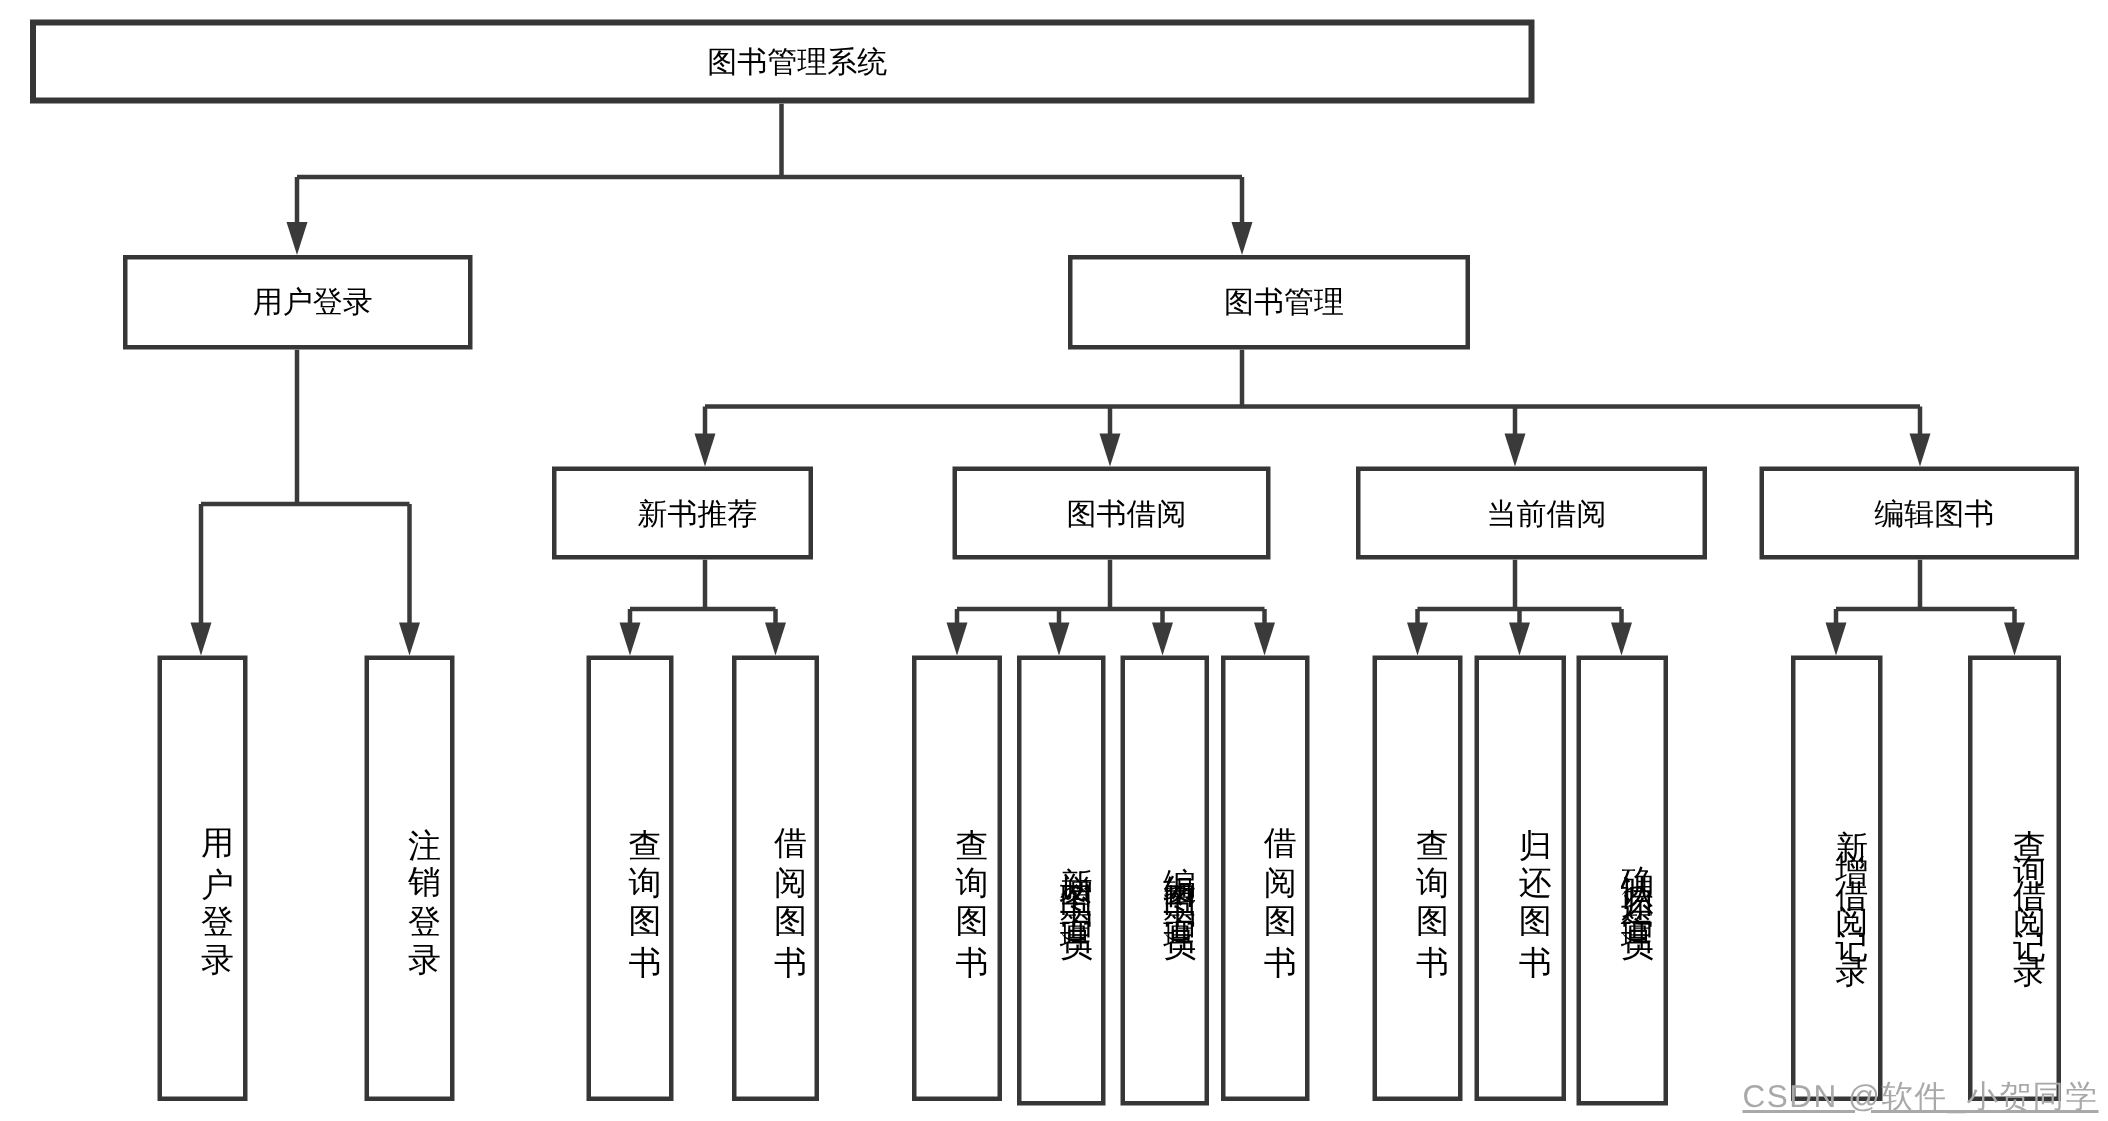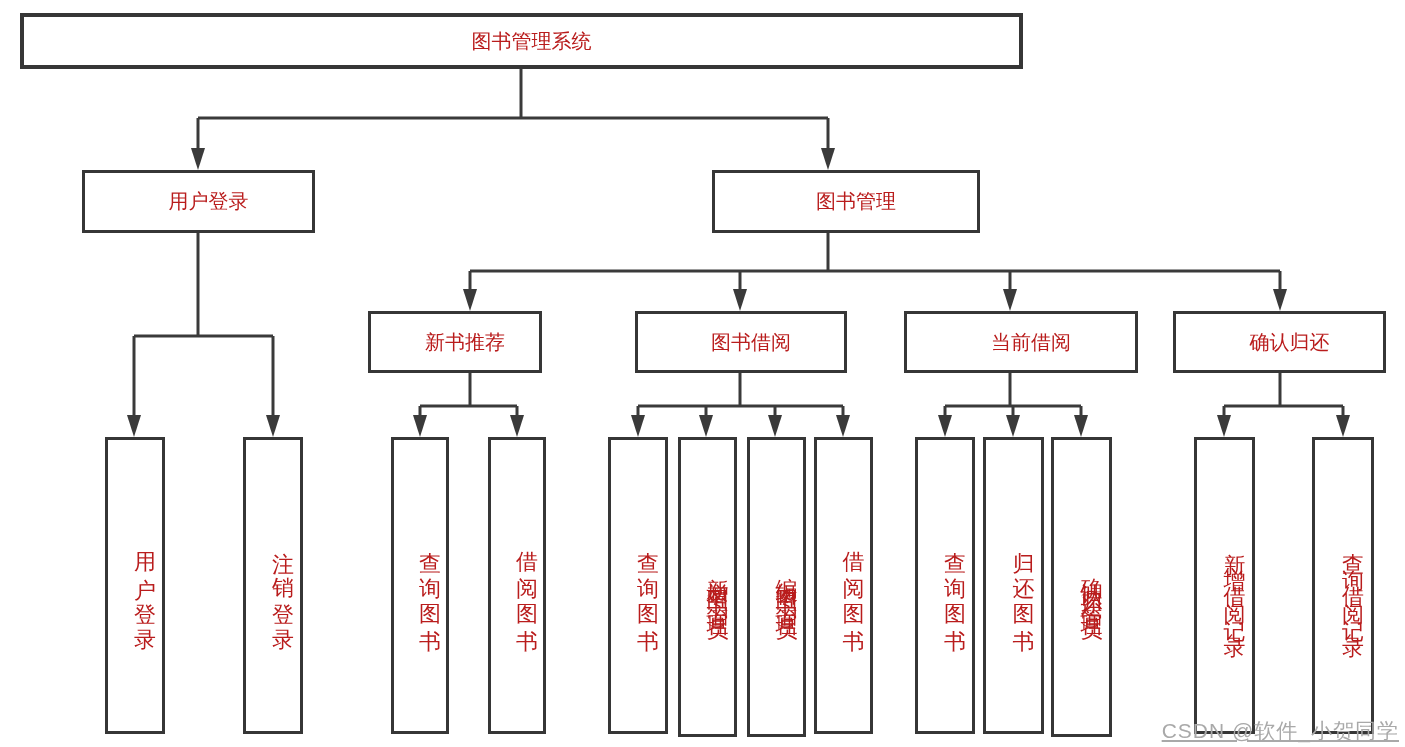--- a/index.html
+++ b/index.html
@@ -10,21 +10,21 @@
     height: 747px;
     background: #ffffff;
     font-family: "Liberation Sans", sans-serif;
     overflow: hidden;
   }
   #wires { position: absolute; left: 0; top: 0; width: 1405px; height: 747px; }
   .box {
     position: absolute;
     background: #ffffff;
     border: 3px solid #363636;
-    color: #b91c1c;
+    color: #000000;
     display: flex;
     align-items: center;
     justify-content: center;
     text-align: right;
     padding-left: 20px;
   }
   .box.root { border-width: 4px; font-size: 21px; }
   .box.h { font-size: 20px; }
   .box.v {
     writing-mode: vertical-rl;
@@ -118,21 +118,21 @@
   </svg>
 
   <div class="box root h" style="left:20px; top:13px; width:1003px; height:56px">图书管理系统</div>
 
   <div class="box h" style="left:82px; top:170px; width:233px; height:63px">用户登录</div>
   <div class="box h" style="left:712px; top:170px; width:268px; height:63px">图书管理</div>
 
   <div class="box h" style="left:368px; top:311px; width:174px; height:62px">新书推荐</div>
   <div class="box h" style="left:635px; top:311px; width:212px; height:62px">图书借阅</div>
   <div class="box h" style="left:904px; top:311px; width:234px; height:62px">当前借阅</div>
-  <div class="box h" style="left:1173px; top:311px; width:213px; height:62px">确认归还</div>
+  <div class="box h" style="left:1173px; top:311px; width:213px; height:62px">编辑图书</div>
 
   <div class="box v sp-lg" style="left:105px; top:437px; width:60px; height:297px">用户登录</div>
   <div class="box v sp-lg" style="left:243px; top:437px; width:60px; height:297px">注销登录</div>
 
   <div class="box v sp-lg" style="left:391px; top:437px; width:58px; height:297px">查询图书</div>
   <div class="box v sp-lg" style="left:488px; top:437px; width:58px; height:297px">借阅图书</div>
 
   <div class="box v sp-lg" style="left:608px; top:437px; width:60px; height:297px">查询图书</div>
   <div class="box v sp-sm" style="left:678px; top:437px; width:59px; height:300px">新增图书（管理员）</div>
   <div class="box v sp-sm" style="left:747px; top:437px; width:59px; height:300px">编辑图书（管理员）</div>

